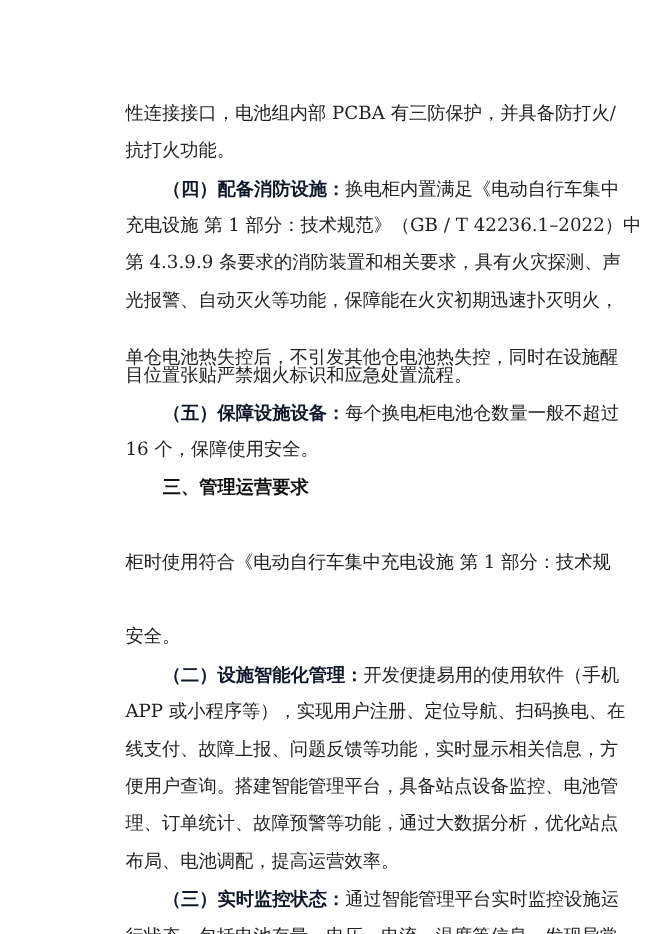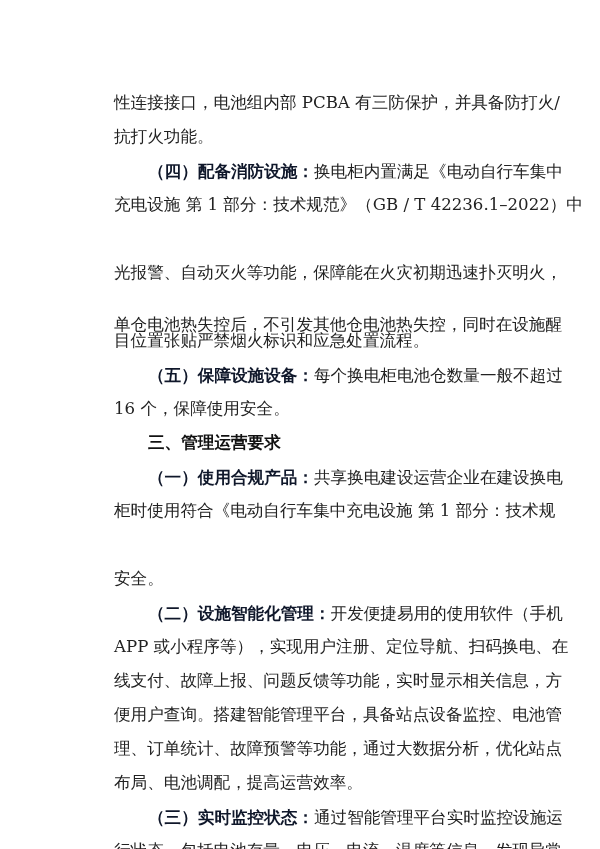--- a/index.html
+++ b/index.html
@@ -32,30 +32,30 @@
 </head>
 <body>
 
 <div class="page">
 
   <div class="line" style="top:86px">性连接接口，电池组内部 PCBA 有三防保护，并具备防打火/</div>
   <div class="line last" style="top:120px">抗打火功能。</div>
 
   <div class="line indent" style="top:154px"><span class="label">（四）配备消防设施：</span><span>换电柜内置满足《电动自行车集中</span></div>
   <div class="line" style="top:188px">充电设施  第 1 部分：技术规范》（GB / T 42236.1–2022）中</div>
+  <div class="line" style="top:222px">第 4.3.9.9 条要求的消防装置和相关要求，具有火灾探测、声</div>
   <div class="line" style="top:256px">光报警、自动灭火等功能，保障能在火灾初期迅速扑灭明火，</div>
   <div class="line" style="top:308px">单仓电池热失控后，不引发其他仓电池热失控，同时在设施醒</div>
   <div class="line last" style="top:324px">目位置张贴严禁烟火标识和应急处置流程。</div>
 
   <div class="line indent" style="top:358px"><span class="label">（五）保障设施设备：</span><span>每个换电柜电池仓数量一般不超过</span></div>
   <div class="line last" style="top:392px">16 个，保障使用安全。</div>
 
   <div class="line indent heading" style="top:426px">三、管理运营要求</div>
 
-  <div class="line indent" style="top:460px"><span class="label">（一）使用合规产品：</span><span>共享换电建设运营企业在建设换电</span></div>
   <div class="line" style="top:494px">柜时使用符合《电动自行车集中充电设施  第 1 部分：技术规</div>
   <div class="line last" style="top:562px">安全。</div>
 
   <div class="line indent" style="top:596px"><span class="label">（二）设施智能化管理：</span><span>开发便捷易用的使用软件（手机</span></div>
   <div class="line" style="top:630px">APP 或小程序等），实现用户注册、定位导航、扫码换电、在</div>
   <div class="line" style="top:664px">线支付、故障上报、问题反馈等功能，实时显示相关信息，方</div>
   <div class="line" style="top:698px">便用户查询。搭建智能管理平台，具备站点设备监控、电池管</div>
   <div class="line" style="top:732px">理、订单统计、故障预警等功能，通过大数据分析，优化站点</div>
   <div class="line last" style="top:766px">布局、电池调配，提高运营效率。</div>
 

